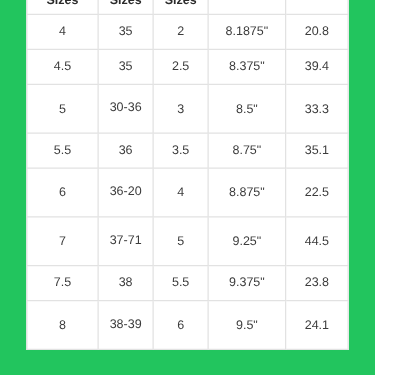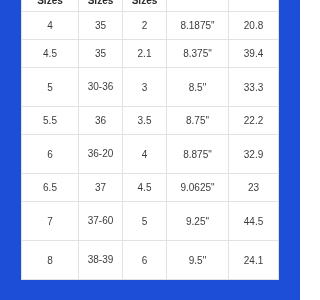--- a/index.html
+++ b/index.html
@@ -14,21 +14,21 @@
     overflow: hidden;
     font-family: "Liberation Sans", sans-serif;
     color: #3a3a3a;
     -webkit-font-smoothing: antialiased;
   }
 
   #screen {
     position: relative;
     width: 300px;
     height: 300px;
-    background: #1d4ed8;
+    background: #22c55e;
     overflow: hidden;
   }
 
   
   #table-viewport {
     position: absolute;
     left: 21px;
     top: -12px;            
     width: 257px;
   }
@@ -103,64 +103,64 @@
           <tr class="r-single">
             <td>4</td>
             <td>35</td>
             <td>2</td>
             <td>8.1875"</td>
             <td>20.8</td>
           </tr>
           <tr class="r-single">
             <td>4.5</td>
             <td>35</td>
-            <td>2.1</td>
+            <td>2.5</td>
             <td>8.375"</td>
             <td>39.4</td>
           </tr>
           <tr class="r-double">
             <td>5</td>
             <td>
               <span class="eu-wrap">30-36</span>
             </td>
             <td>3</td>
             <td>8.5"</td>
             <td>33.3</td>
           </tr>
           <tr class="r-single">
             <td>5.5</td>
             <td>36</td>
             <td>3.5</td>
             <td>8.75"</td>
-            <td>22.2</td>
+            <td>35.1</td>
           </tr>
           <tr class="r-double">
             <td>6</td>
             <td>
               <span class="eu-wrap">36-20</span>
             </td>
             <td>4</td>
             <td>8.875"</td>
-            <td>32.9</td>
-          </tr>
-          <tr class="r-single">
-            <td>6.5</td>
-            <td>37</td>
-            <td>4.5</td>
-            <td>9.0625"</td>
-            <td>23</td>
+            <td>22.5</td>
           </tr>
           <tr class="r-double">
             <td>7</td>
             <td>
-              <span class="eu-wrap">37-60</span>
+              <span class="eu-wrap">37-71</span>
             </td>
             <td>5</td>
             <td>9.25"</td>
             <td>44.5</td>
+          </tr>
+          <tr class="r-single">
+            <td>7.5</td>
+            <td>38</td>
+            <td>5.5</td>
+            <td>9.375"</td>
+            <td>23.8</td>
           </tr>
           <tr class="r-double">
             <td>8</td>
             <td>
               <span class="eu-wrap">38-39</span>
             </td>
             <td>6</td>
             <td>9.5"</td>
             <td>24.1</td>
           </tr>

